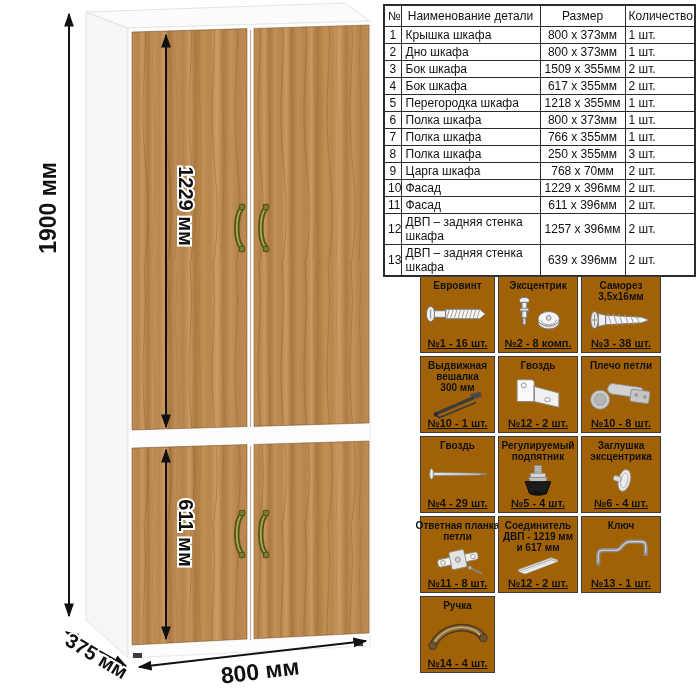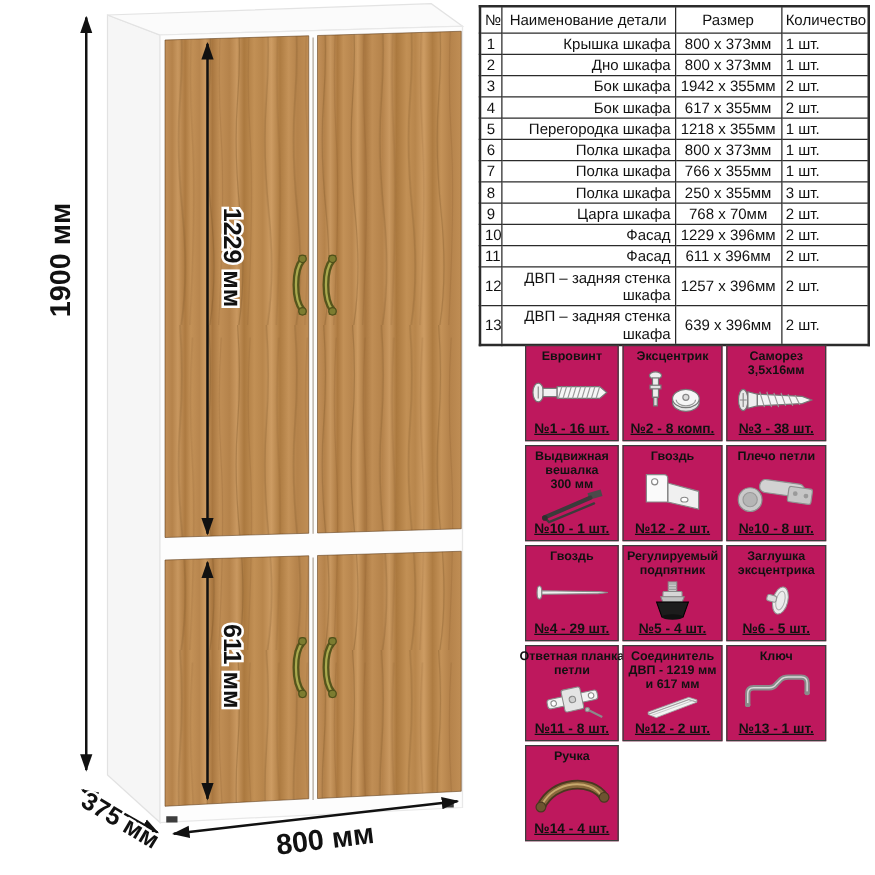--- a/index.html
+++ b/index.html
@@ -5,28 +5,28 @@
   html,body{margin:0;padding:0;background:#fff;}
   .canvas{position:relative;width:700px;height:700px;background:#ffffff;overflow:hidden;
           font-family:"Liberation Sans",sans-serif;color:#111;}
   
   .parts-table{position:absolute;left:383px;top:4px;width:311px;border-collapse:collapse;
                table-layout:fixed;font-size:12px;line-height:14px;}
   .parts-table th,.parts-table td{border:1px solid #2b2b2b;padding:1px 3px;vertical-align:middle;}
   .parts-table th{font-weight:normal;text-align:center;height:18px;}
   .parts-table td{height:13px;}
   .parts-table td.c-num{text-align:center;}
-  .parts-table td.c-name{text-align:right;padding-left:4px;}
+  .parts-table td.c-name{text-align:left;padding-left:4px;}
   .parts-table td.c-size{text-align:center;}
   .parts-table td.c-qty{}
   .parts-table{border:2px solid #2b2b2b;}
   
   .hw-grid{position:absolute;left:420px;top:276px;display:grid;
            grid-template-columns:75px 80px 80px;grid-auto-rows:77px;gap:3px;}
-  .hw-cell{border:1.5px solid #3c3c3c;background:#be185d;display:flex;flex-direction:column;
+  .hw-cell{border:1.5px solid #3c3c3c;background:#a16207;display:flex;flex-direction:column;
            align-items:center;justify-content:space-between;padding:2px 1px;box-sizing:border-box;}
   .hw-title{font-size:10px;font-weight:bold;text-align:center;line-height:11px;
             white-space:pre;margin-top:1px;}
   .hw-icon{flex:1;display:flex;align-items:center;justify-content:center;min-height:0;}
   .hw-label{font-size:11px;font-weight:bold;text-align:center;line-height:12px;margin-bottom:1px;white-space:nowrap;text-decoration:underline;}
   .wardrobe-svg{position:absolute;left:0;top:0;}
   svg text.dim{font-family:"Liberation Sans",sans-serif;font-weight:bold;fill:#111;
                stroke:#fff;stroke-width:4px;paint-order:stroke;text-anchor:middle;}
 </style>
 </head>
@@ -160,21 +160,21 @@
         </tr>
       <tr>
           <td class="c-num">2</td>
           <td class="c-name">Дно шкафа</td>
           <td class="c-size">800 x 373мм</td>
           <td class="c-qty">1 шт.</td>
         </tr>
       <tr>
           <td class="c-num">3</td>
           <td class="c-name">Бок шкафа</td>
-          <td class="c-size">1942 x 355мм</td>
+          <td class="c-size">1509 x 355мм</td>
           <td class="c-qty">2 шт.</td>
         </tr>
       <tr>
           <td class="c-num">4</td>
           <td class="c-name">Бок шкафа</td>
           <td class="c-size">617 x 355мм</td>
           <td class="c-qty">2 шт.</td>
         </tr>
       <tr>
           <td class="c-num">5</td>
@@ -358,21 +358,21 @@
 эксцентрика</div>
       <div class="hw-icon">
           <svg width="70" height="34" viewBox="0 0 72 40">
         <g transform="rotate(14 38 20)">
           <ellipse cx="40" cy="20" rx="7" ry="13" fill="#ececec" stroke="#949494"></ellipse>
           <ellipse cx="40" cy="20" rx="4" ry="9" fill="none" stroke="#b0b0b0"></ellipse>
           <rect x="27" y="17" width="9" height="6" rx="2" fill="#dcdcdc" stroke="#949494"></rect>
         </g>
       </svg>
         </div>
-      <div class="hw-label">№6 - 5 шт.</div>
+      <div class="hw-label">№6 - 4 шт.</div>
     </div>
 
     <div class="hw-cell">
       <div class="hw-title">Ответная планка
 петли</div>
       <div class="hw-icon">
           <svg width="70" height="34" viewBox="0 0 72 40">
         <g transform="rotate(-12 36 20)">
           <rect x="12" y="15" width="48" height="9" rx="3" fill="#f2f2f2" stroke="#8a8a8a"></rect>
           <rect x="27" y="9" width="18" height="21" rx="2" fill="#e4e4e4" stroke="#8a8a8a"></rect>

